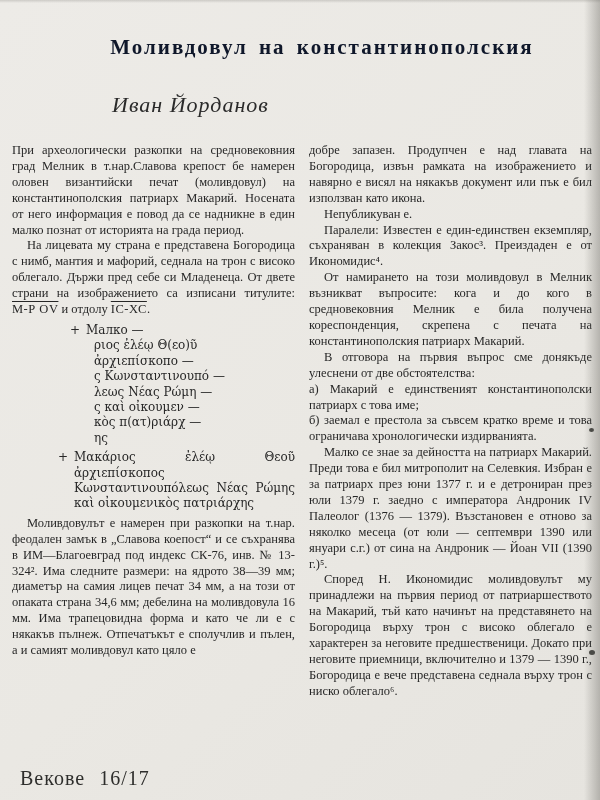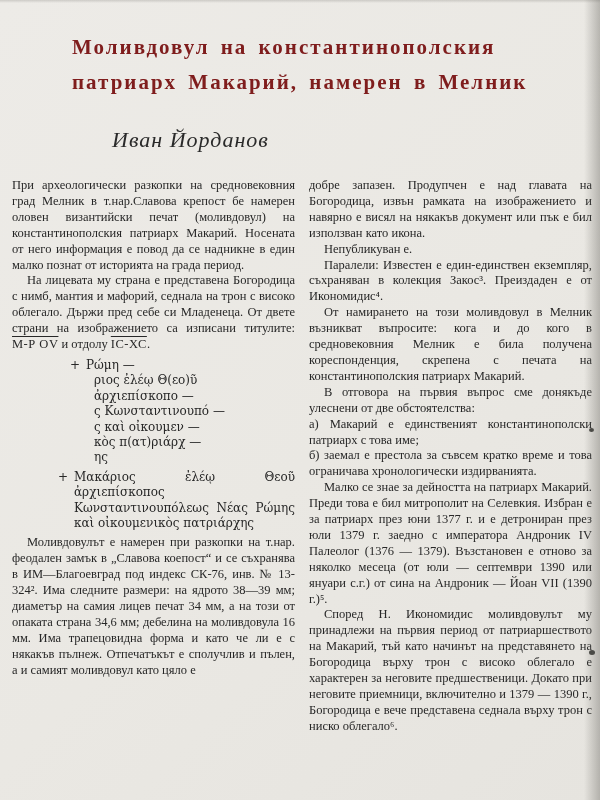--- a/index.html
+++ b/index.html
@@ -21,26 +21,26 @@
     position:absolute; top:0; left:0; width:100%; height:3px;
     background:linear-gradient(to bottom, rgba(110,108,102,0.25), rgba(110,108,102,0));
     pointer-events:none;
   }
   .speck { position:absolute; background:#4a4a46; border-radius:50%; }
   .speck.s1 { right:6px; top:428px; width:5px; height:4px; }
   .speck.s2 { right:5px; top:650px; width:6px; height:5px; }
 
   .title {
     margin:30px 28px 12px 72px;
-    text-align:left;
+    text-align:center;
     font-weight:bold;
     font-size:21px;
     line-height:35px;
     letter-spacing:2px;
-    color:#7f1d1d;
+    color:#0f172a;
     word-spacing:4px;
   }
   .author {
     margin:27px 0 0 112px;
     font-style:italic;
     font-size:22px;
     letter-spacing:1px;
     color:#2a2a2a;
   }
 
@@ -100,36 +100,36 @@
 
 <div>
 
   <div class="top-shade"></div>
   <div class="edge-shadow"></div>
   <div class="speck s1"></div>
   <div class="speck s2"></div>
 
   <div class="title">
     <div>Моливдовул на константинополския</div>
-    <div>патриарх Макарий, намерен в Мелник</div>
   </div>
 
   <div class="author">Иван Йорданов</div>
 
   <div class="columns">
 
     <div class="col">
       <p>При археологически разкопки на средновековния град Мелник в т.нар.Славова крепост бе намерен оловен византийски печат (моливдовул) на константинополския патриарх Макарий. Носената от него информация е повод да се надникне в един малко познат от историята на града период.</p>
       <p class="ind"><span>На лицевата му страна е представена Богородица с нимб, мантия и мафорий, седнала на трон с високо облегало. Държи пред себе си Младенеца. От двете страни на изображението са изписани титулите: </span><span class="sigla">М-Р ОV</span><span> и отдолу </span><span class="sigla">ІС-ХС</span><span>.</span></p>
 
       <div class="inscription">
-        <div class="insc-line first"><span class="cross">+</span><span>Ρώμη —</span></div>
+        <div class="insc-line first"><span class="cross">+</span><span>Малко —</span></div>
         <div class="insc-line">ριος ἐλέῳ Θ(εο)ῦ</div>
         <div class="insc-line">ἀρχιεπίσκοπο —</div>
         <div class="insc-line">ς Κωνσταντινουπό —</div>
+        <div class="insc-line">λεως Νέας Ρώμη —</div>
         <div class="insc-line">ς καὶ οἰκουμεν —</div>
         <div class="insc-line">κὸς π(ατ)ριάρχ —</div>
         <div class="insc-line">ης</div>
       </div>
 
       <div class="insc-resolved"><span class="cross">+</span><span>Μακάριος ἐλέῳ Θεοῦ ἀρχιεπίσκοπος Κωνσταντινουπόλεως Νέας Ρώμης καὶ οἰκουμενικὸς πατριάρχης</span></div>
 
       <p class="ind">Моливдовулът е намерен при разкопки на т.нар. феодален замък в „Славова коепост“ и се съхранява в ИМ—Благоевград под индекс СК-76, инв. № 13-324². Има следните размери: на ядрото 38—39 мм; диаметър на самия лицев печат 34 мм, а на този от опаката страна 34,6 мм; дебелина на моливдовула 16 мм. Има трапецовидна форма и като че ли е с някакъв пълнеж. Отпечатъкът е сполучлив и пълен, а и самият моливдовул като цяло е</p>
     </div>
 
@@ -140,14 +140,17 @@
       <p class="ind">От намирането на този моливдовул в Мелник възникват въпросите: кога и до кого в средновековния Мелник е била получена кореспонденция, скрепена с печата на константинополския патриарх Макарий.</p>
       <p class="ind">В отговора на първия въпрос сме донякъде улеснени от две обстоятелства:</p>
       <p>а) Макарий е единственият константинополски патриарх с това име;</p>
       <p>б) заемал е престола за съвсем кратко време и това ограничава хронологически издирванията.</p>
       <p class="ind">Малко се знае за дейността на патриарх Макарий. Преди това е бил митрополит на Селевкия. Избран е за патриарх през юни 1377 г. и е детрониран през юли 1379 г. заедно с императора Андроник IV Палеолог (1376 — 1379). Възстановен е отново за няколко месеца (от юли — септември 1390 или януари с.г.) от сина на Андроник — Йоан VII (1390 г.)⁵.</p>
       <p class="ind">Според Н. Икономидис моливдовулът му принадлежи на първия период от патриаршеството на Макарий, тъй като начинът на представянето на Богородица върху трон с високо облегало е характерен за неговите предшественици. Докато при неговите приемници, включително и 1379 — 1390 г., Богородица е вече представена седнала върху трон с ниско облегало⁶.</p>
     </div>
 
   </div>
 
+  <div class="footer">
+    <span>Векове</span><span class="pages">16/17</span>
+  </div>
 
 </div>
 
 </body></html>

